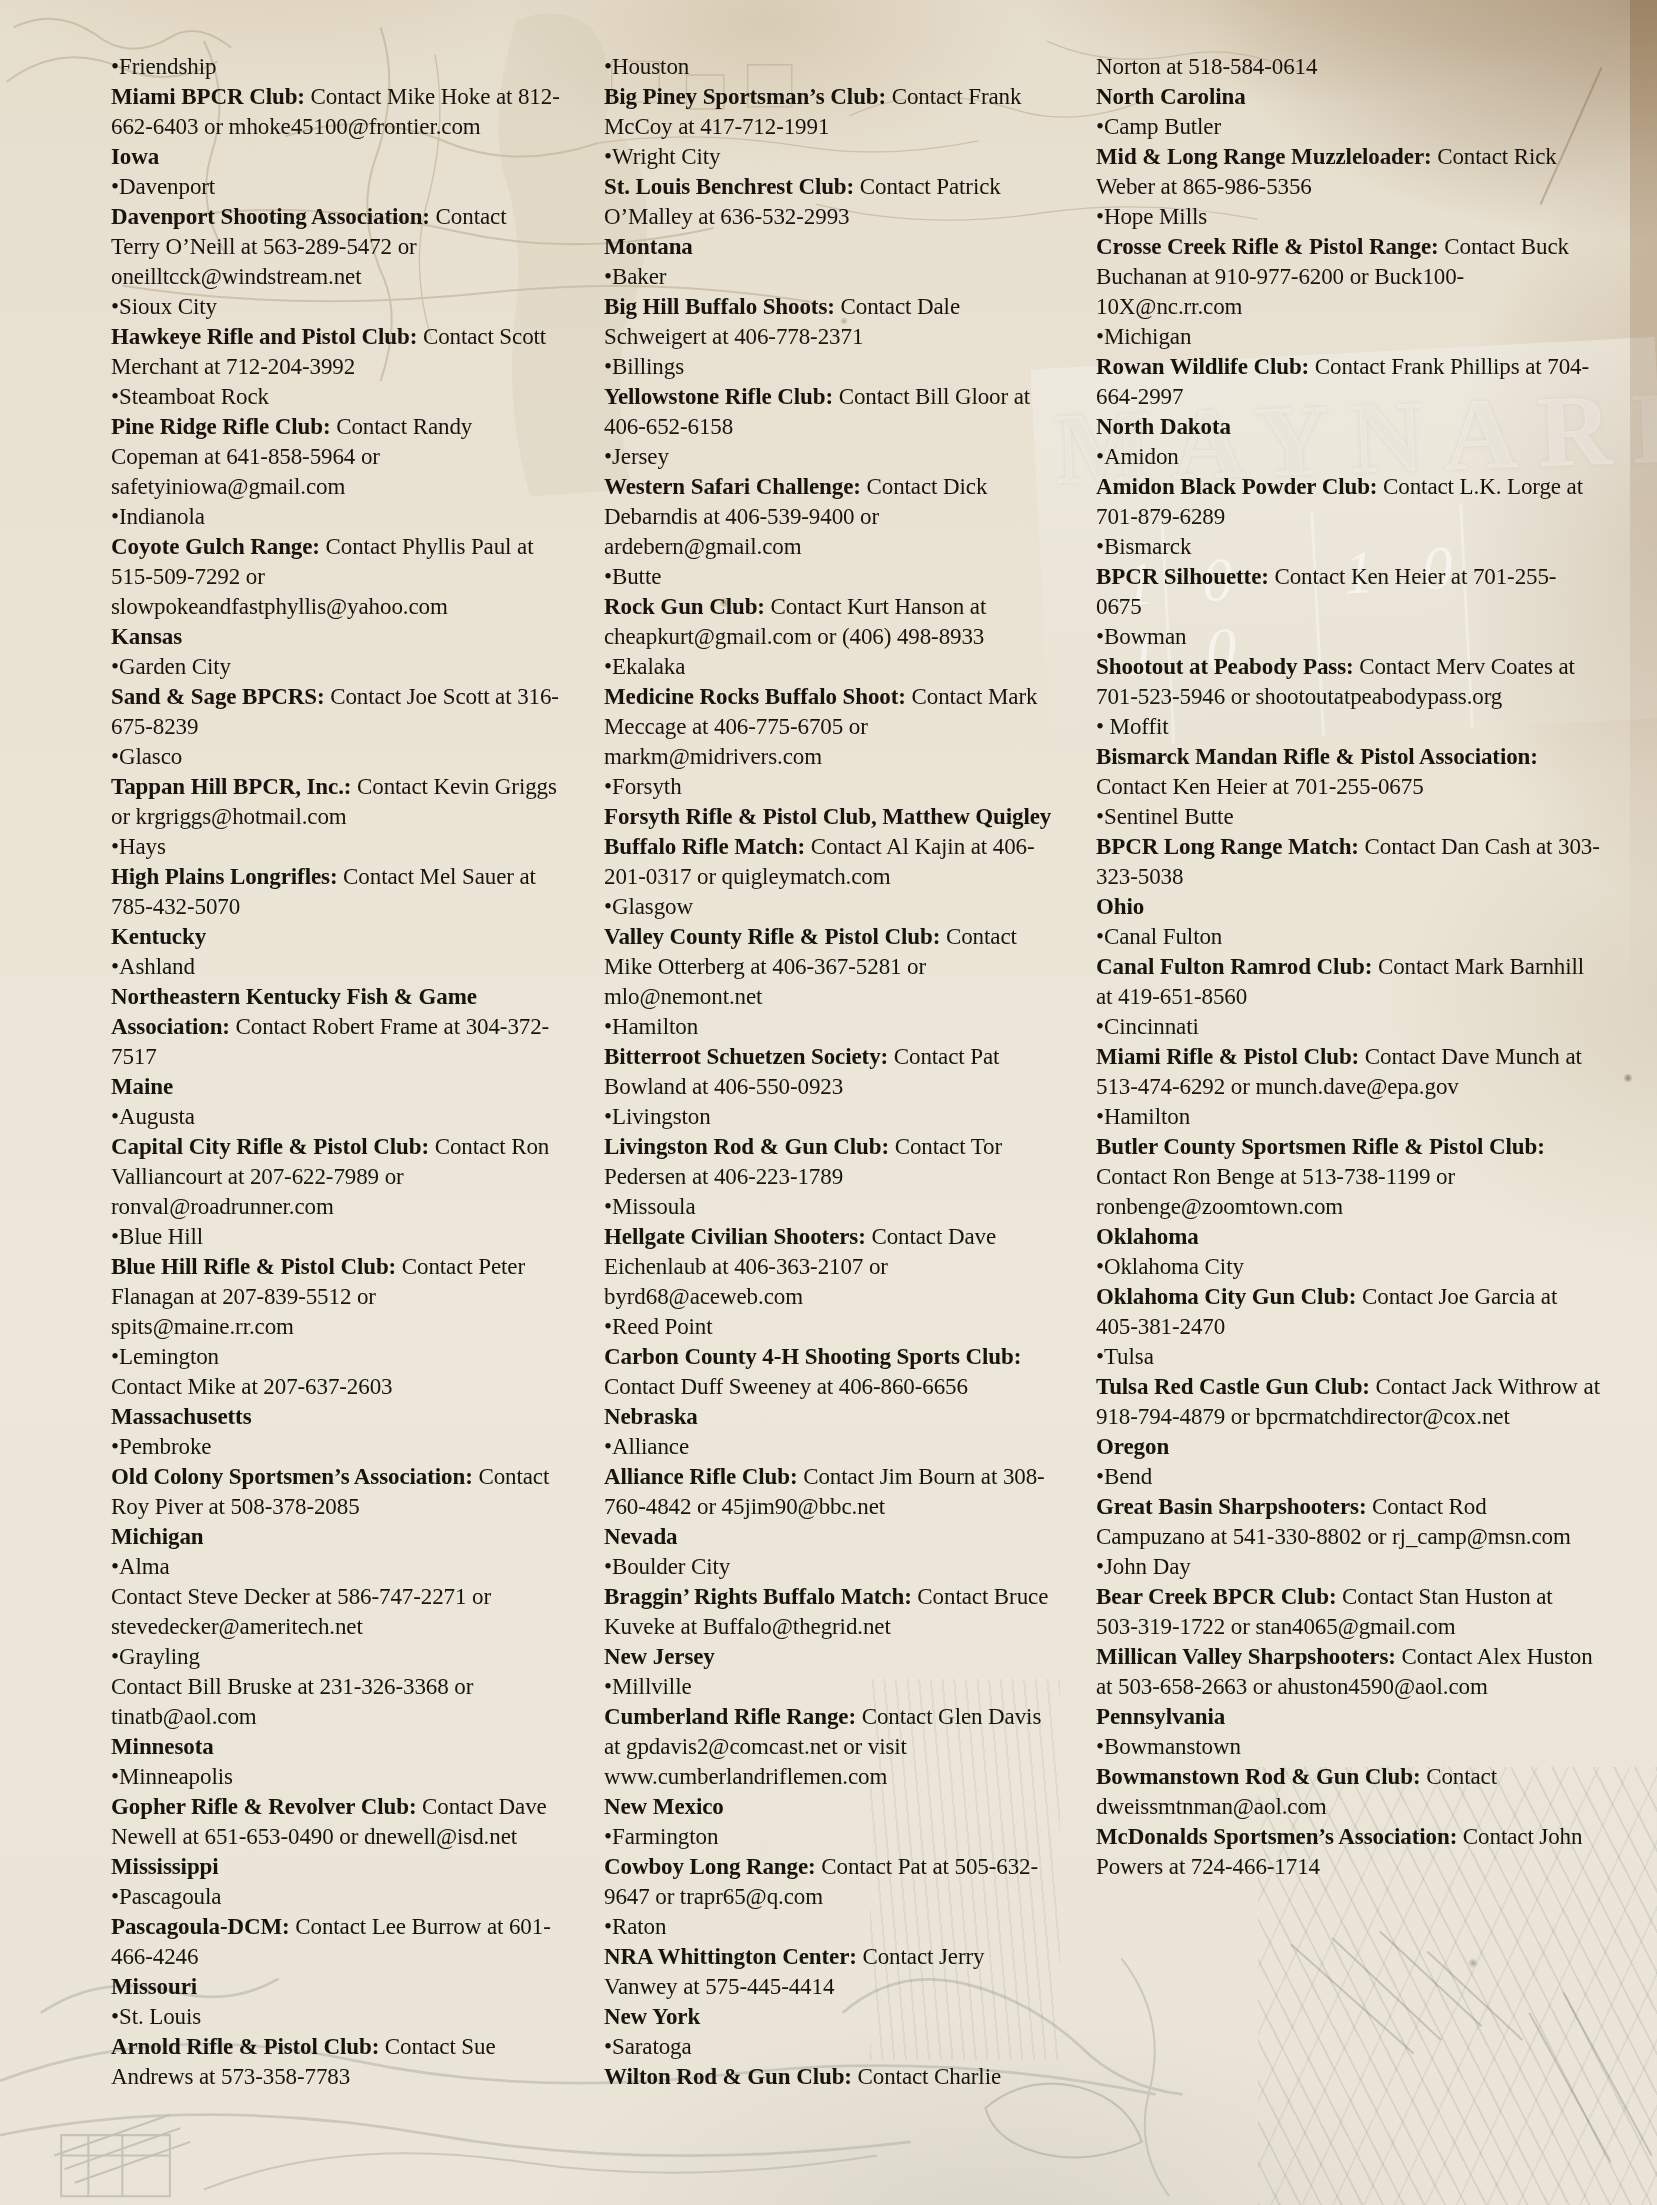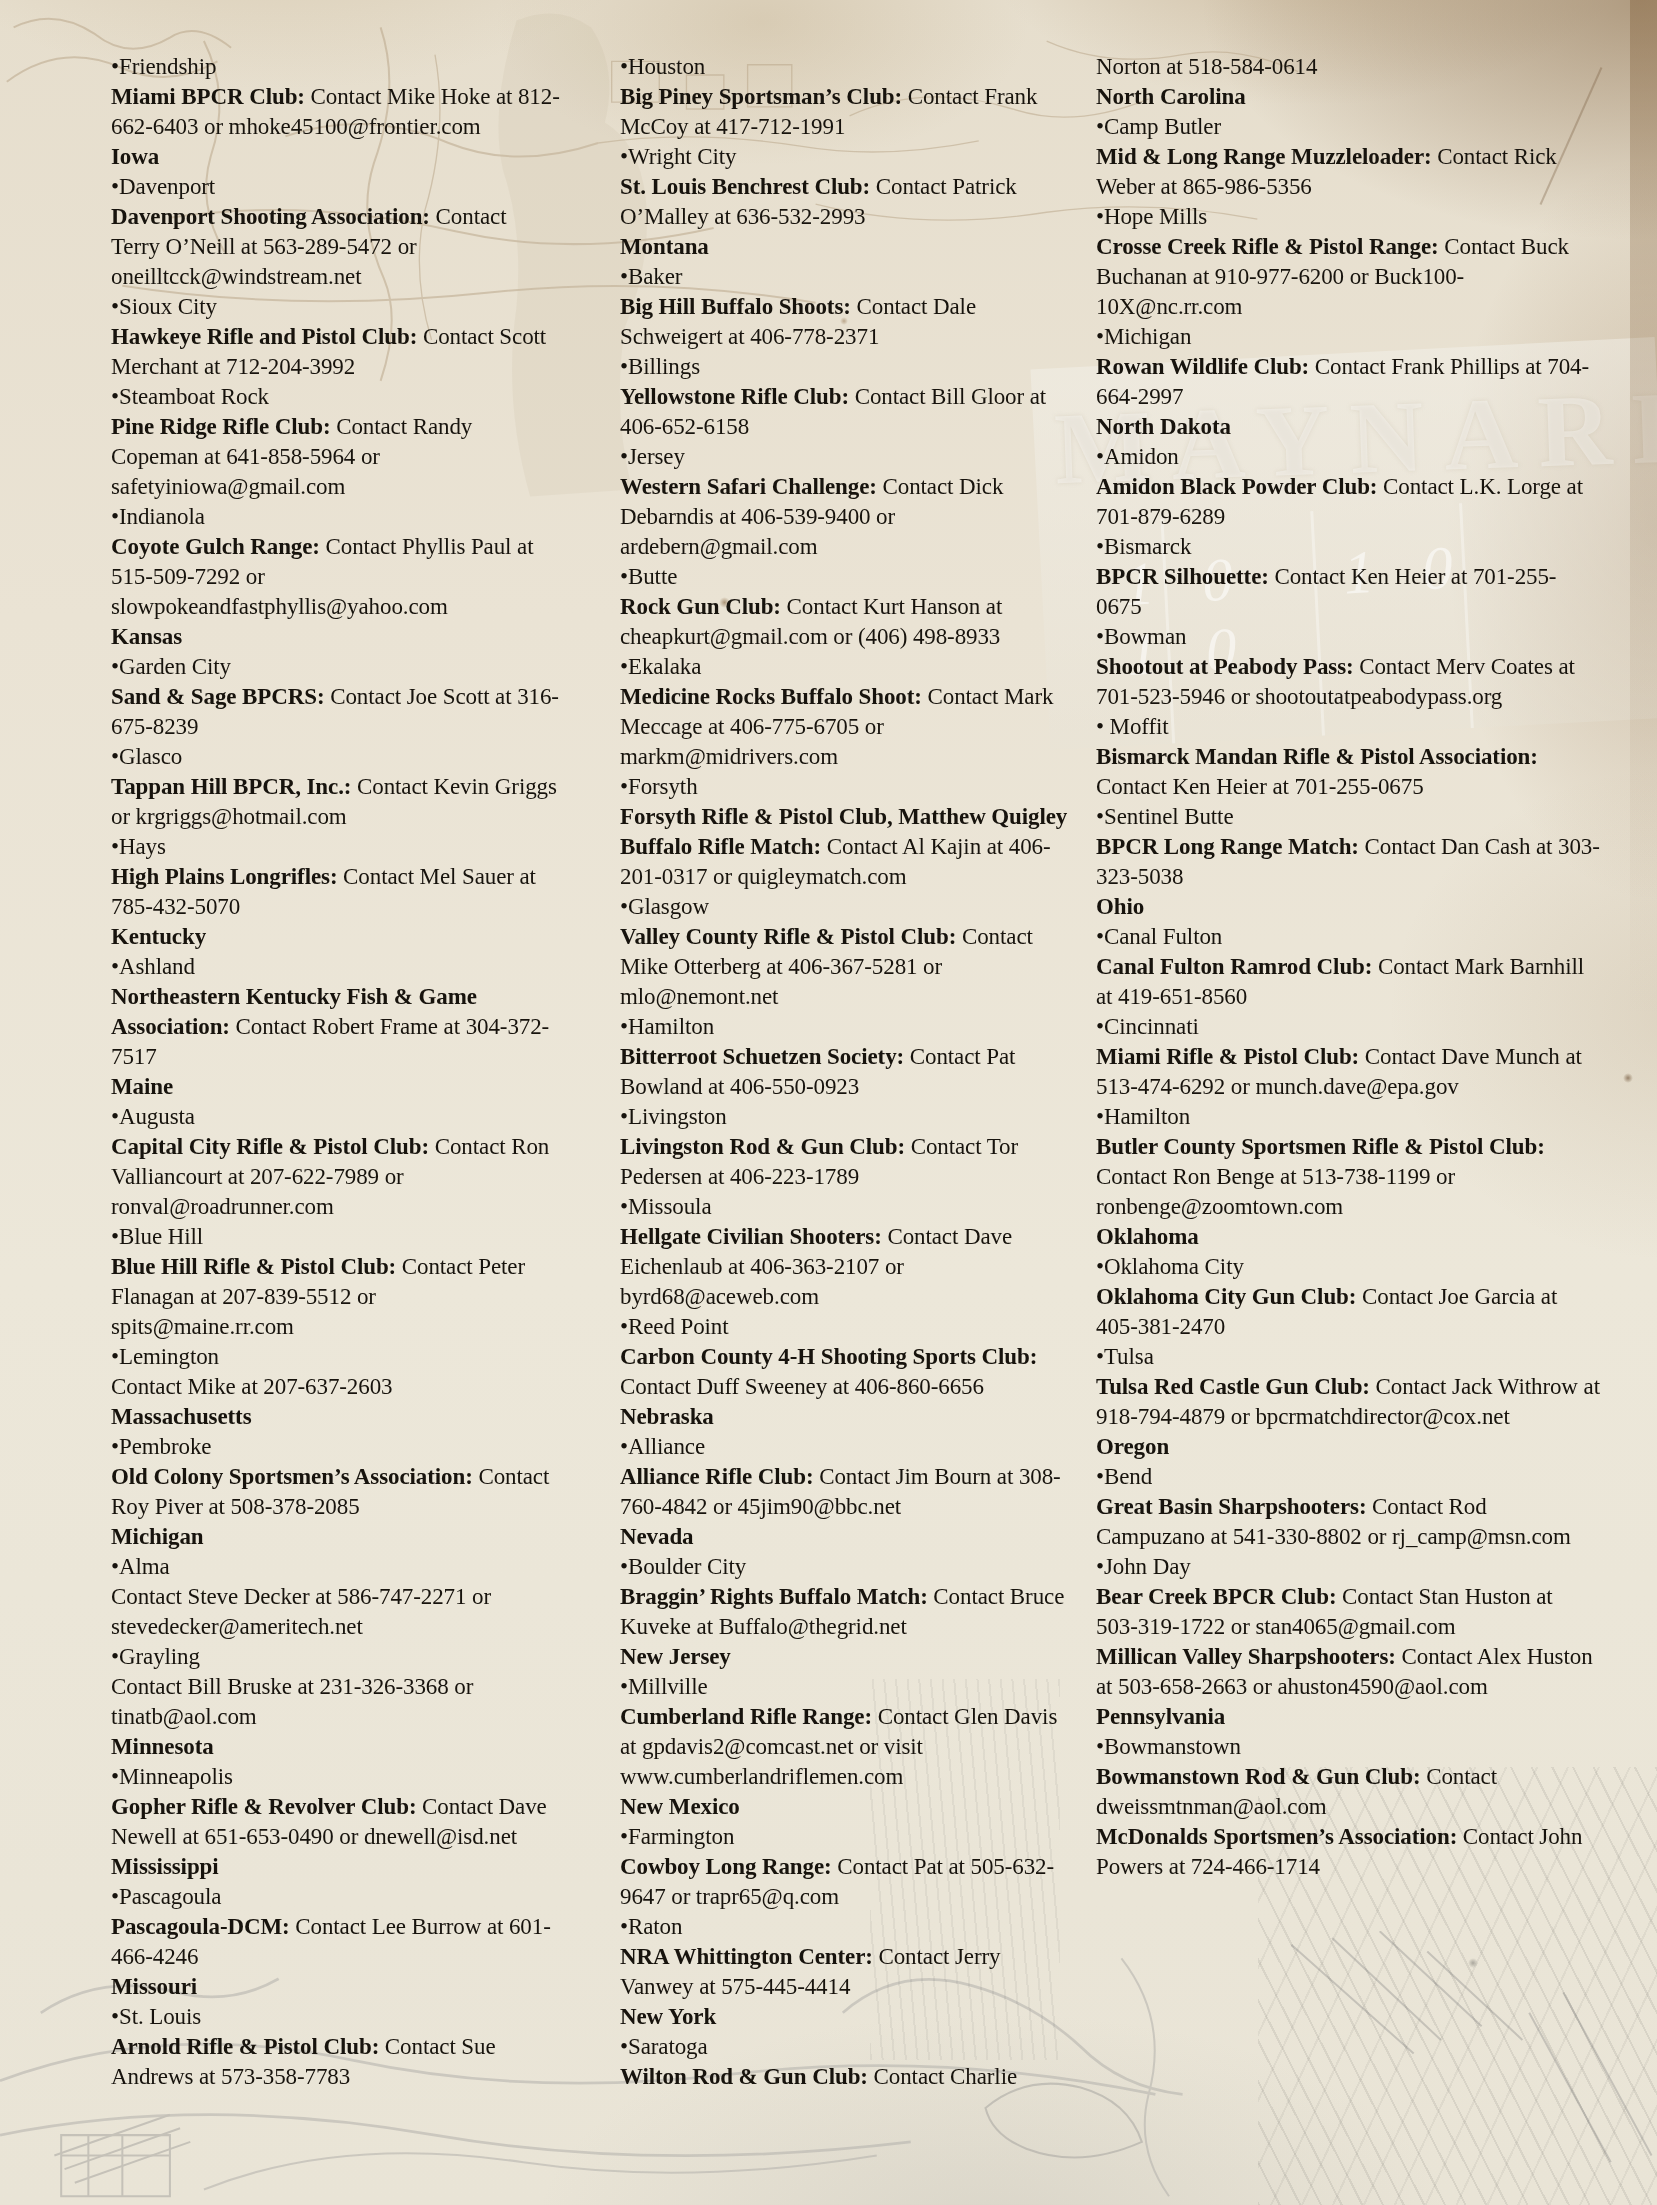--- a/index.html
+++ b/index.html
@@ -12,21 +12,21 @@
       radial-gradient(ellipse 476px 245px at 79% -3%, rgba(167,137,96,0.42), rgba(167,137,96,0) 70%),
       radial-gradient(ellipse 292px 517px at 100% 24%, rgba(140,105,65,0.30), rgba(140,105,65,0) 72%),
       radial-gradient(ellipse 557px 286px at 17% -5%, rgba(193,170,132,0.38), rgba(193,170,132,0) 70%),
       radial-gradient(ellipse 381px 204px at 46% 1%, rgba(183,160,122,0.30), rgba(183,160,122,0) 70%),
       radial-gradient(ellipse 408px 353px at 101% 46%, rgba(150,120,80,0.16), rgba(150,120,80,0) 70%),
       radial-gradient(ellipse 612px 286px at 60% 101%, rgba(160,158,150,0.20), rgba(160,158,150,0) 75%),
       linear-gradient(180deg,#e6decd 0%,#eae3d4 28%,#ece7d9 58%,#e9e4d6 100%);
   }
   .col{position:absolute;top:52px;color:#17130d;font-size:23px;line-height:30px;letter-spacing:-0.1px;}
   .col1{left:111px;width:449px;}
-  .col2{left:620px;width:455px;}
+  .col2{left:604px;width:455px;}
   .col3{left:1073px;width:504px;margin-left:23px;}
   .entry{margin:0;}
   .entry b{font-weight:bold;}
   .decor{position:absolute;pointer-events:none;}
   .scoreboard{
     left:1040px;top:353px;width:625px;height:381px;
     transform:rotate(-3deg);
     background:linear-gradient(180deg,rgba(243,241,234,0.50),rgba(231,227,215,0.30));
     color:rgba(255,255,255,0.65);
     overflow:hidden;

